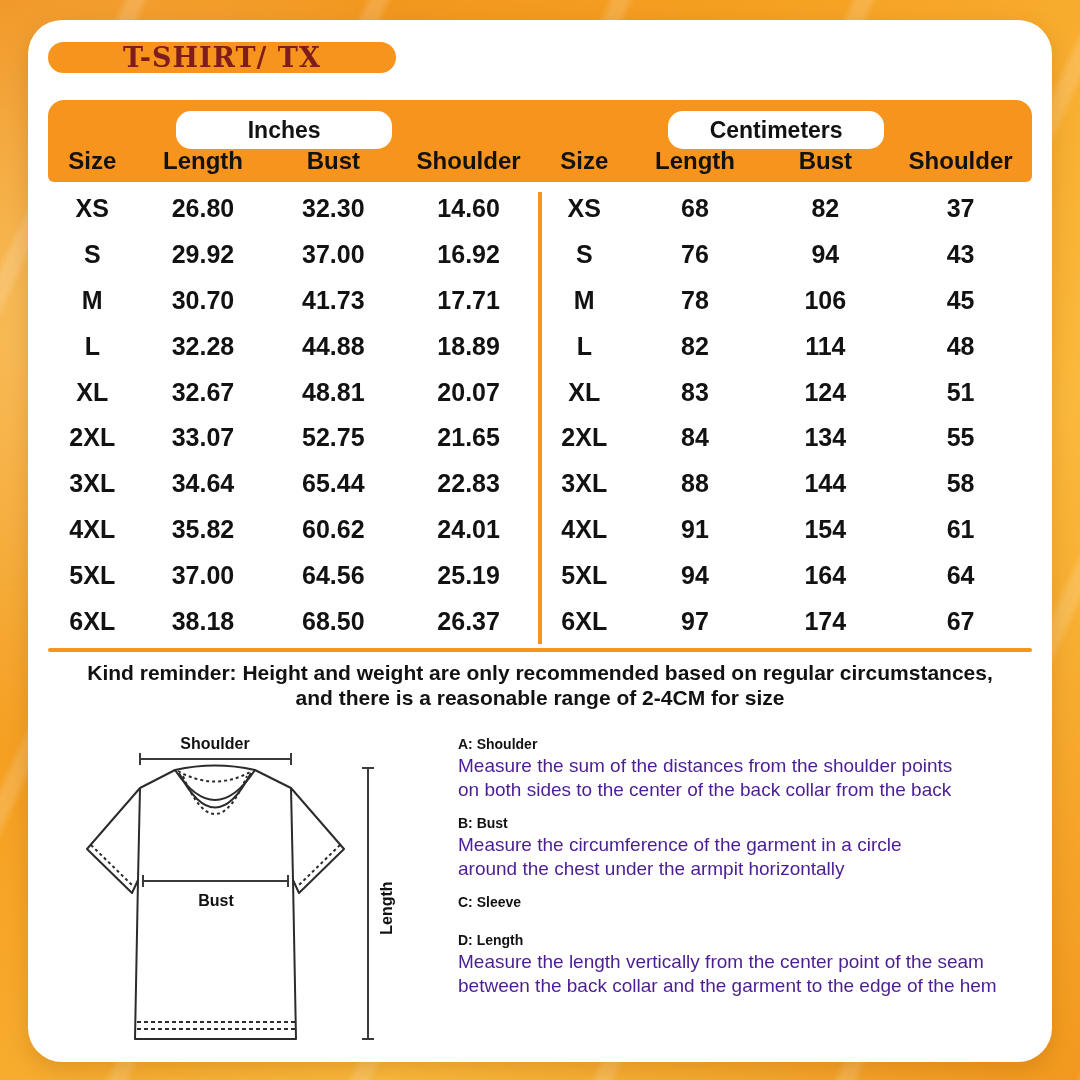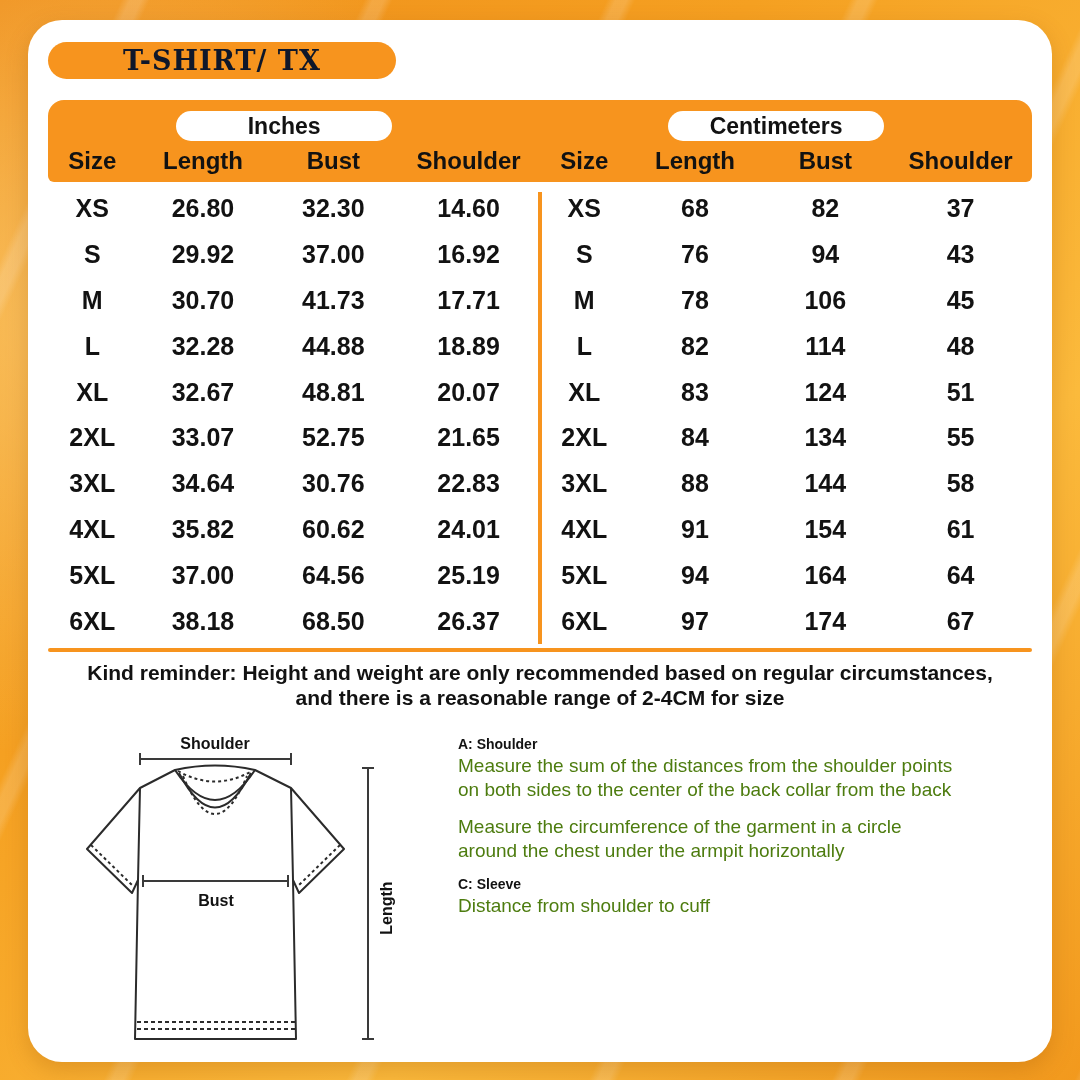--- a/index.html
+++ b/index.html
@@ -16,33 +16,33 @@
     overflow:hidden;
   }
   .card {
     position:absolute; left:28px; top:20px; width:1024px; height:1042px;
     background:#ffffff; border-radius:34px;
     box-shadow:0 8px 22px rgba(150,75,0,0.25);
   }
   .accent-bg { background:#F7941E; }
 
   .title-pill {
-    position:absolute; left:20px; top:22px; width:348px; height:37px;
+    position:absolute; left:20px; top:22px; width:348px; height:31px;
     border-radius:22px; display:flex; align-items:center; justify-content:center;
-    color:#0f172a; font-family:"DejaVu Serif", serif; font-weight:bold;
+    color:#7f1d1d; font-family:"DejaVu Serif", serif; font-weight:bold;
     font-size:27px; letter-spacing:1px;
   }
 
   .table-head {
     position:absolute; left:20px; top:80px; width:984px; height:82px;
     border-radius:16px 16px 6px 6px; display:flex;
   }
   .head-half { position:relative; width:50%; height:100%; }
   .unit-pill {
-    position:absolute; left:26%; width:44%; top:11px; height:30px;
+    position:absolute; left:26%; width:44%; top:11px; height:38px;
     background:#ffffff; border-radius:15px;
     display:flex; align-items:center; justify-content:center;
     font-weight:bold; font-size:23px; color:#121212;
   }
   .cols {
     position:absolute; left:0; right:0; bottom:7px;
     display:grid; grid-template-columns:18% 27% 26% 29%;margin-top:46px;
   }
   .cols > div { text-align:center; font-weight:bold; font-size:24px; }
 
@@ -74,21 +74,21 @@
   }
 
   .diagram { position:absolute; left:30px; top:702px; width:385px; height:335px; }
   .diagram svg { width:100%; height:100%; }
   .svg-label { font-family:"Liberation Sans", sans-serif; font-weight:bold; font-size:16px; fill:#121212; }
 
   .instructions { position:absolute; left:430px; top:716px; width:578px; }
   .instr-block { margin-bottom:13px; }
   .instr-block.gap-lg { margin-bottom:22px; }
   .instr-heading { font-weight:bold; font-size:14px; margin-bottom:2px; }
-  .instr-body { font-size:19px; line-height:24px; white-space:pre-line; color:#4d7c0f; }
+  .instr-body { font-size:19px; line-height:24px; white-space:pre-line; color:#4c1d95; }
 </style>
 </head>
 <body>
 
 <div class="card">
 
   <div class="title-pill accent-bg">
     <span>T-SHIRT/ TX</span>
   </div>
 
@@ -138,21 +138,21 @@
         <div class="cell">XL</div>
         <div class="cell">32.67</div>
         <div class="cell">48.81</div>
         <div class="cell">20.07</div>
         <div class="cell">2XL</div>
         <div class="cell">33.07</div>
         <div class="cell">52.75</div>
         <div class="cell">21.65</div>
         <div class="cell">3XL</div>
         <div class="cell">34.64</div>
-        <div class="cell">30.76</div>
+        <div class="cell">65.44</div>
         <div class="cell">22.83</div>
         <div class="cell">4XL</div>
         <div class="cell">35.82</div>
         <div class="cell">60.62</div>
         <div class="cell">24.01</div>
         <div class="cell">5XL</div>
         <div class="cell">37.00</div>
         <div class="cell">64.56</div>
         <div class="cell">25.19</div>
         <div class="cell">6XL</div>
@@ -235,22 +235,27 @@
     </svg>
   </div>
 
   <div class="instructions">
     <div class="instr-block">
       <div class="instr-heading">A: Shoulder</div>
       <div class="instr-body">Measure the sum of the distances from the shoulder points
 on both sides to the center of the back collar from the back</div>
     </div>
     <div class="instr-block">
+      <div class="instr-heading">B: Bust</div>
       <div class="instr-body">Measure the circumference of the garment in a circle
 around the chest under the armpit horizontally</div>
     </div>
     <div class="instr-block gap-lg">
       <div class="instr-heading">C: Sleeve</div>
-      <div class="instr-body">Distance from shoulder to cuff</div>
+    </div>
+    <div class="instr-block">
+      <div class="instr-heading">D: Length</div>
+      <div class="instr-body">Measure the length vertically from the center point of the seam
+between the back collar and the garment to the edge of the hem</div>
     </div>
   </div>
 
 </div>
 
 </body></html>

